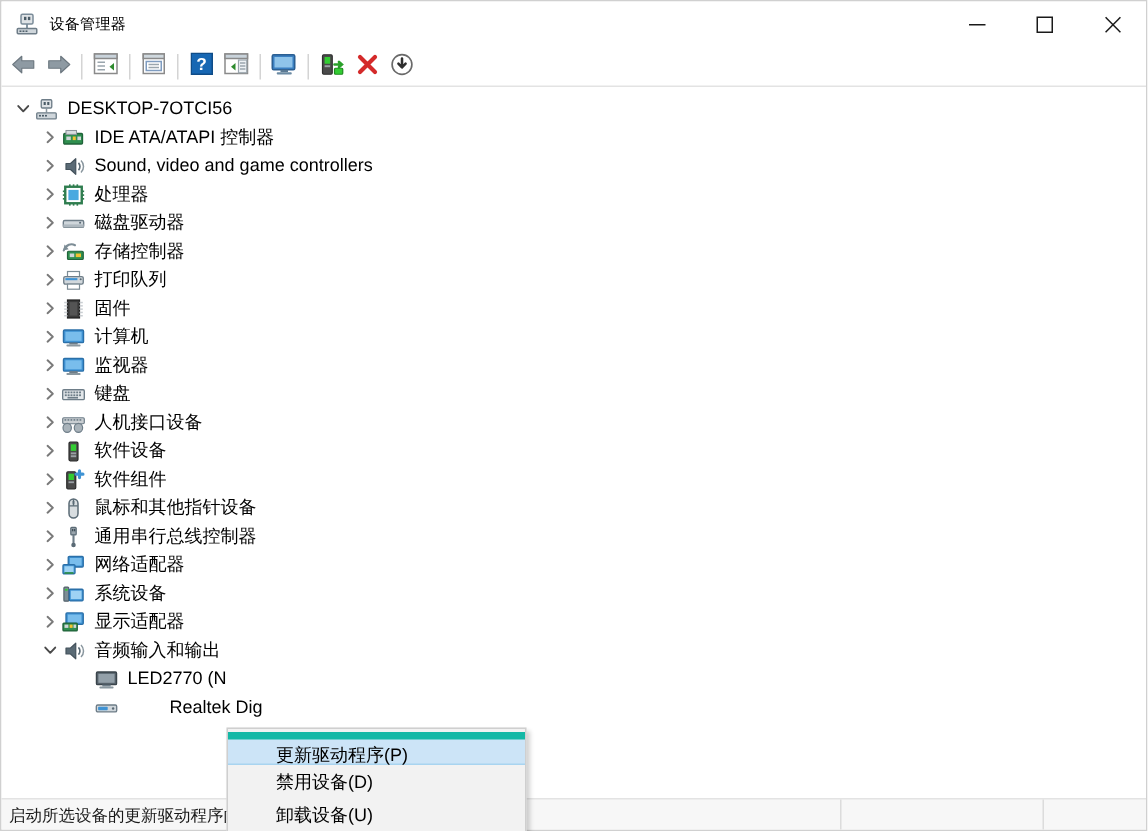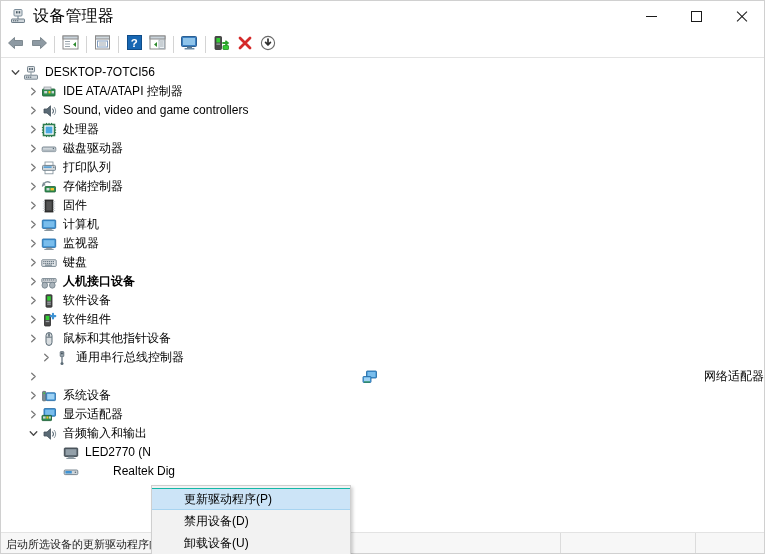--- a/index.html
+++ b/index.html
@@ -40,21 +40,21 @@
     position: relative;
   }
   #title-icon {
     width: 16px; height: 16px;
     margin-left: 9px;
     margin-right: 7px;
     position: relative;
     flex: none;
   }
   #title-text {
-    font-size: 16px;
+    font-size: 10px;
     color: #000000;
     letter-spacing: 0.2px;
   }
   .win-buttons {
     position: absolute;
     right: 0; top: 0;
     height: 30px;
     display: flex;
   }
   .win-btn {
@@ -208,21 +208,21 @@
     height: 22px;
     line-height: 22px;
     padding-left: 32px;
     font-size: 12px;
     color: #000;
     cursor: default;
     white-space: nowrap;
   }
   .ctx-item.selected {
     background: #cce4f7;
-    border-top: 1px solid #14b8a6;
+    border-top: 5px solid #14b8a6;
     border-bottom: 1px solid #a8d4f0;
     box-sizing: border-box;
     line-height: 20px;
   }
 </style>
 </head>
 <body>
 
 <div id="app-window">
 
@@ -476,46 +476,46 @@
     </div>
 
     <div class="tree-row" style="padding-left:24px;">
       <span class="twisty">
         <svg width="9" height="9" viewBox="0 0 9 9">
             <path d="M2.7 1.2 L6.2 4.5 L2.7 7.8" stroke="#7a7a7a" stroke-width="1.3" fill="none" stroke-linecap="round" stroke-linejoin="round"></path>
           </svg>
       </span>
       <span class="row-icon">
         <svg width="16" height="16" viewBox="0 0 16 16">
+          <rect x="4" y="7.5" width="10.5" height="5.5" rx="0.7" fill="#2f8f4f" stroke="#20633a" stroke-width="0.8"></rect>
+          <rect x="5.5" y="9" width="3" height="2.4" fill="#cfd5d8"></rect>
+          <rect x="9.5" y="9" width="3.5" height="2.4" fill="#f2c230"></rect>
+          <path d="M1.5 7 C3 3, 6.5 2, 9 3.5" stroke="#7d8d96" stroke-width="1.4" fill="none" stroke-linecap="round"></path>
+          <path d="M2 3 L1.2 7 L4.8 6.2" fill="#7d8d96"></path>
+        </svg>
+      </span>
+      <span class="row-label">存储控制器</span>
+    </div>
+
+    <div class="tree-row" style="padding-left:24px;">
+      <span class="twisty">
+        <svg width="9" height="9" viewBox="0 0 9 9">
+            <path d="M2.7 1.2 L6.2 4.5 L2.7 7.8" stroke="#7a7a7a" stroke-width="1.3" fill="none" stroke-linecap="round" stroke-linejoin="round"></path>
+          </svg>
+      </span>
+      <span class="row-icon">
+        <svg width="16" height="16" viewBox="0 0 16 16">
           <rect x="4" y="2" width="8" height="3.4" fill="#ffffff" stroke="#7d8d96" stroke-width="0.8"></rect>
           <rect x="1.5" y="5.4" width="13" height="5" rx="1" fill="#d2d8dc" stroke="#6e7d88" stroke-width="0.9"></rect>
           <rect x="2.6" y="6.4" width="8" height="1.4" fill="#3f93d4"></rect>
           <circle cx="12.8" cy="7.2" r="0.7" fill="#5a6a75"></circle>
           <rect x="4" y="10.4" width="8" height="3.4" fill="#ffffff" stroke="#7d8d96" stroke-width="0.8"></rect>
         </svg>
       </span>
       <span class="row-label">打印队列</span>
-    </div>
-
-    <div class="tree-row" style="padding-left:24px;">
-      <span class="twisty">
-        <svg width="9" height="9" viewBox="0 0 9 9">
-            <path d="M2.7 1.2 L6.2 4.5 L2.7 7.8" stroke="#7a7a7a" stroke-width="1.3" fill="none" stroke-linecap="round" stroke-linejoin="round"></path>
-          </svg>
-      </span>
-      <span class="row-icon">
-        <svg width="16" height="16" viewBox="0 0 16 16">
-          <rect x="4" y="7.5" width="10.5" height="5.5" rx="0.7" fill="#2f8f4f" stroke="#20633a" stroke-width="0.8"></rect>
-          <rect x="5.5" y="9" width="3" height="2.4" fill="#cfd5d8"></rect>
-          <rect x="9.5" y="9" width="3.5" height="2.4" fill="#f2c230"></rect>
-          <path d="M1.5 7 C3 3, 6.5 2, 9 3.5" stroke="#7d8d96" stroke-width="1.4" fill="none" stroke-linecap="round"></path>
-          <path d="M2 3 L1.2 7 L4.8 6.2" fill="#7d8d96"></path>
-        </svg>
-      </span>
-      <span class="row-label">存储控制器</span>
     </div>
 
     <div class="tree-row" style="padding-left:24px;">
       <span class="twisty">
         <svg width="9" height="9" viewBox="0 0 9 9">
             <path d="M2.7 1.2 L6.2 4.5 L2.7 7.8" stroke="#7a7a7a" stroke-width="1.3" fill="none" stroke-linecap="round" stroke-linejoin="round"></path>
           </svg>
       </span>
       <span class="row-icon">
         <svg width="16" height="16" viewBox="0 0 16 16">
@@ -594,21 +594,21 @@
               <rect x="7.9" y="7.9" width="1.3" height="1.2"></rect>
             <rect x="9.8" y="7.9" width="1.3" height="1.2"></rect>
               <rect x="11.7" y="7.9" width="1.3" height="1.2"></rect>
             <rect x="4" y="9.6" width="7" height="1.1"></rect>
           </g>
         </svg>
       </span>
       <span class="row-label">键盘</span>
     </div>
 
-    <div class="tree-row" style="padding-left:24px;font-weight:bold;">
+    <div class="tree-row" style="padding-left:24px;">
       <span class="twisty">
         <svg width="9" height="9" viewBox="0 0 9 9">
             <path d="M2.7 1.2 L6.2 4.5 L2.7 7.8" stroke="#7a7a7a" stroke-width="1.3" fill="none" stroke-linecap="round" stroke-linejoin="round"></path>
           </svg>
       </span>
       <span class="row-icon">
         <svg width="16" height="16" viewBox="0 0 16 16">
           <rect x="0.8" y="4.5" width="14.4" height="4" rx="0.8" fill="#c9ced2" stroke="#6e7d88" stroke-width="0.8"></rect>
           <g fill="#6e7d88">
             <rect x="2" y="5.4" width="1.2" height="1.1"></rect>
@@ -669,39 +669,39 @@
         <svg width="16" height="16" viewBox="0 0 16 16">
           <rect x="5" y="1.6" width="6" height="12.8" rx="3" fill="#d8dde0" stroke="#5a6a75" stroke-width="1"></rect>
           <line x1="8" y1="1.8" x2="8" y2="6.2" stroke="#5a6a75" stroke-width="0.9"></line>
           <line x1="5.2" y1="6.2" x2="10.8" y2="6.2" stroke="#5a6a75" stroke-width="0.9"></line>
           <rect x="7.4" y="2.8" width="1.2" height="2.4" rx="0.6" fill="#5a6a75"></rect>
         </svg>
       </span>
       <span class="row-label">鼠标和其他指针设备</span>
     </div>
 
-    <div class="tree-row" style="padding-left:37px;">
+    <div class="tree-row" style="padding-left:24px;">
       <span class="twisty">
         <svg width="9" height="9" viewBox="0 0 9 9">
             <path d="M2.7 1.2 L6.2 4.5 L2.7 7.8" stroke="#7a7a7a" stroke-width="1.3" fill="none" stroke-linecap="round" stroke-linejoin="round"></path>
           </svg>
       </span>
       <span class="row-icon">
         <svg width="16" height="16" viewBox="0 0 16 16">
           <rect x="6.2" y="1.6" width="3.6" height="5" rx="0.6" fill="#9aa5ad" stroke="#5a6a75" stroke-width="0.8"></rect>
           <rect x="7" y="2.6" width="0.9" height="1.6" fill="#41505a"></rect>
           <rect x="8.3" y="2.6" width="0.9" height="1.6" fill="#41505a"></rect>
           <rect x="7.3" y="6.6" width="1.4" height="6" fill="#6e7d88"></rect>
           <circle cx="8" cy="13.4" r="1.5" fill="#5a6a75"></circle>
         </svg>
       </span>
       <span class="row-label">通用串行总线控制器</span>
     </div>
 
-    <div class="tree-row" style="padding-left:24px;justify-content:space-between;">
+    <div class="tree-row" style="padding-left:24px;">
       <span class="twisty">
         <svg width="9" height="9" viewBox="0 0 9 9">
             <path d="M2.7 1.2 L6.2 4.5 L2.7 7.8" stroke="#7a7a7a" stroke-width="1.3" fill="none" stroke-linecap="round" stroke-linejoin="round"></path>
           </svg>
       </span>
       <span class="row-icon">
         <svg width="16" height="16" viewBox="0 0 16 16">
           <rect x="4.5" y="2" width="10" height="7" rx="0.7" fill="#3f93d4" stroke="#2a6fa8" stroke-width="0.9"></rect>
           <rect x="5.6" y="3" width="7.8" height="5" fill="#79bdec"></rect>
           <rect x="1" y="7.5" width="8" height="6" rx="0.7" fill="#4fa3e0" stroke="#2a6fa8" stroke-width="0.9"></rect>

